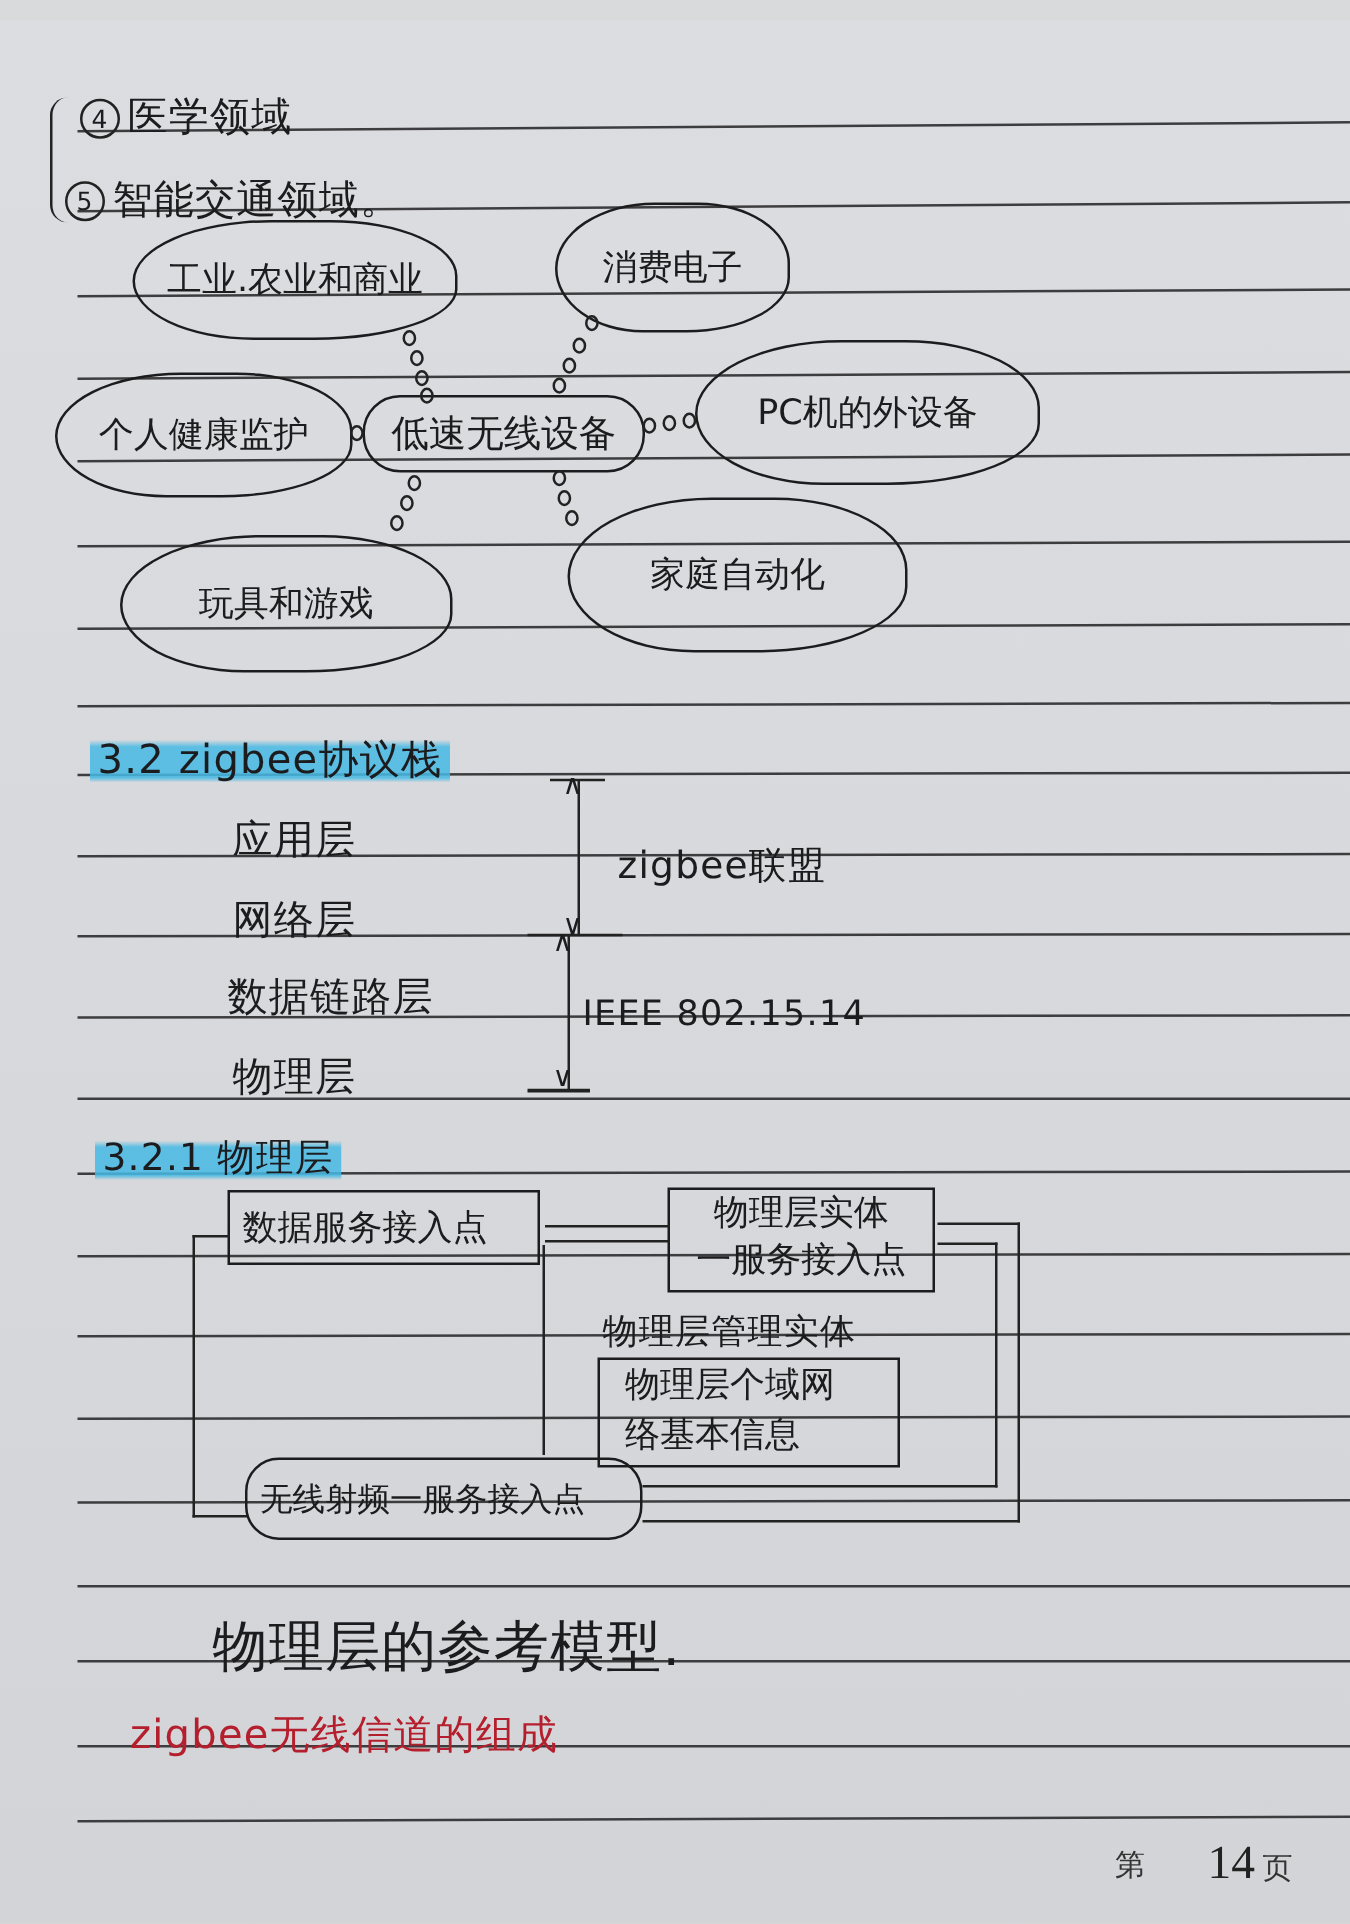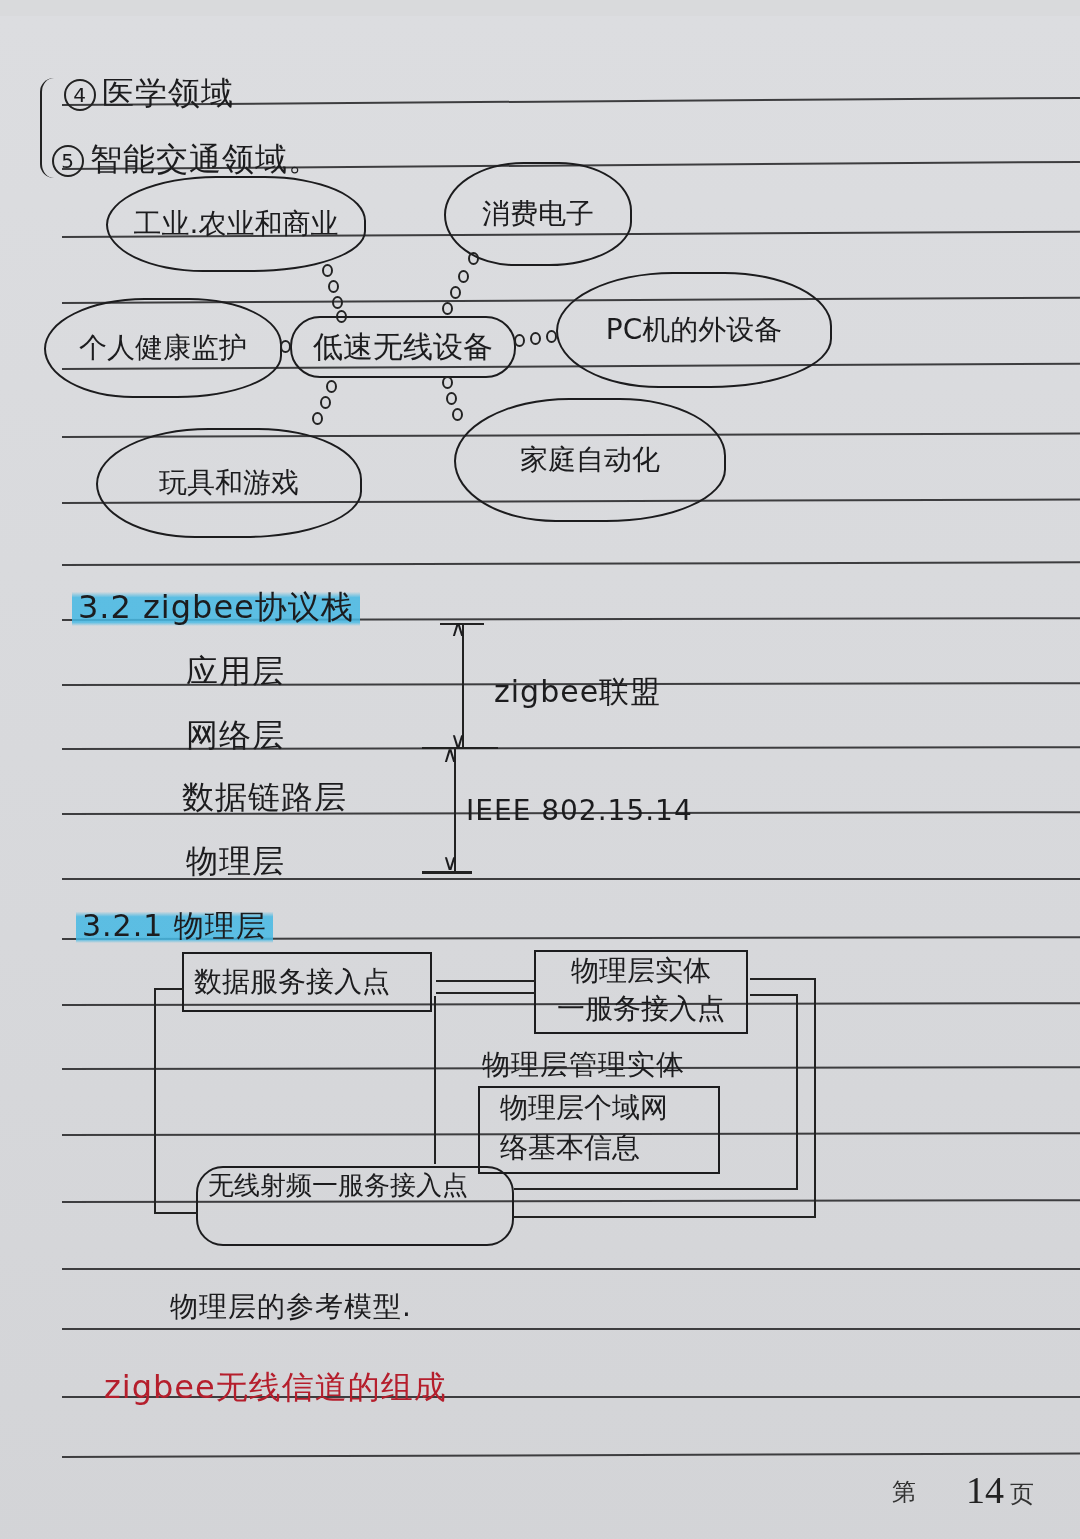--- a/index.html
+++ b/index.html
@@ -148,38 +148,38 @@
   </div>
   <div class="box" style="left:534px; top:934px; width:214px; height:84px; text-align:center; line-height:38px; box-sizing:border-box;font-family:Liberation Serif, serif;">
     <div>物理层实体</div>
     <div>一服务接入点</div>
   </div>
   <div class="hw" style="left:482px; top:1030px; font-size:28px;">物理层管理实体</div>
   <div class="box" style="left:478px; top:1070px; width:242px; height:88px; line-height:40px; padding-left:20px; box-sizing:border-box;">
     <div>物理层个域网</div>
     <div>络基本信息</div>
   </div>
-  <div class="box" style="left:196px; top:1150px; width:318px; height:80px; display:flex; padding-left:10px; box-sizing:border-box; font-size:26px;border-radius:27px;">
+  <div class="box" style="left:196px; top:1150px; width:318px; height:66px; display:flex; align-items:center; padding-left:10px; box-sizing:border-box; font-size:26px;border-radius:27px;">
     <span>无线射频一服务接入点</span>
   </div>
 
   <div class="hline" style="left:436px; top:964px; width:100px;"></div>
   <div class="hline" style="left:436px; top:976px; width:100px;"></div>
   <div class="hline" style="left:154px; top:972px; width:30px;"></div>
   <div class="vline" style="left:154px; top:972px; height:226px;"></div>
   <div class="hline" style="left:154px; top:1196px; width:44px;"></div>
   <div class="vline" style="left:434px; top:980px; height:168px;"></div>
   <div class="hline" style="left:750px; top:962px; width:66px;"></div>
   <div class="vline" style="left:814px; top:962px; height:240px;"></div>
   <div class="hline" style="left:514px; top:1200px; width:302px;"></div>
   <div class="hline" style="left:750px; top:978px; width:48px;"></div>
   <div class="vline" style="left:796px; top:978px; height:196px;"></div>
   <div class="hline" style="left:514px; top:1172px; width:284px;"></div>
 
-  <div class="hw" style="left:170px; top:1272px; font-size:28px;">物理层的参考模型.</div>
+  <div class="hw" style="left:170px; top:1272px; font-size:44px;">物理层的参考模型.</div>
 
   <div class="hw red" style="left:104px; top:1338px; font-size:32px;">zigbee无线信道的组成</div>
 
   <div class="footer" style="left:892px; top:1460px;">第</div>
   <div class="footer" style="left:966px; top:1452px; font-size:38px; color:#222;font-family:Liberation Serif, serif;">14</div>
   <div class="footer" style="left:1010px; top:1462px;">页</div>
 
 </div>
 
 </body></html>

